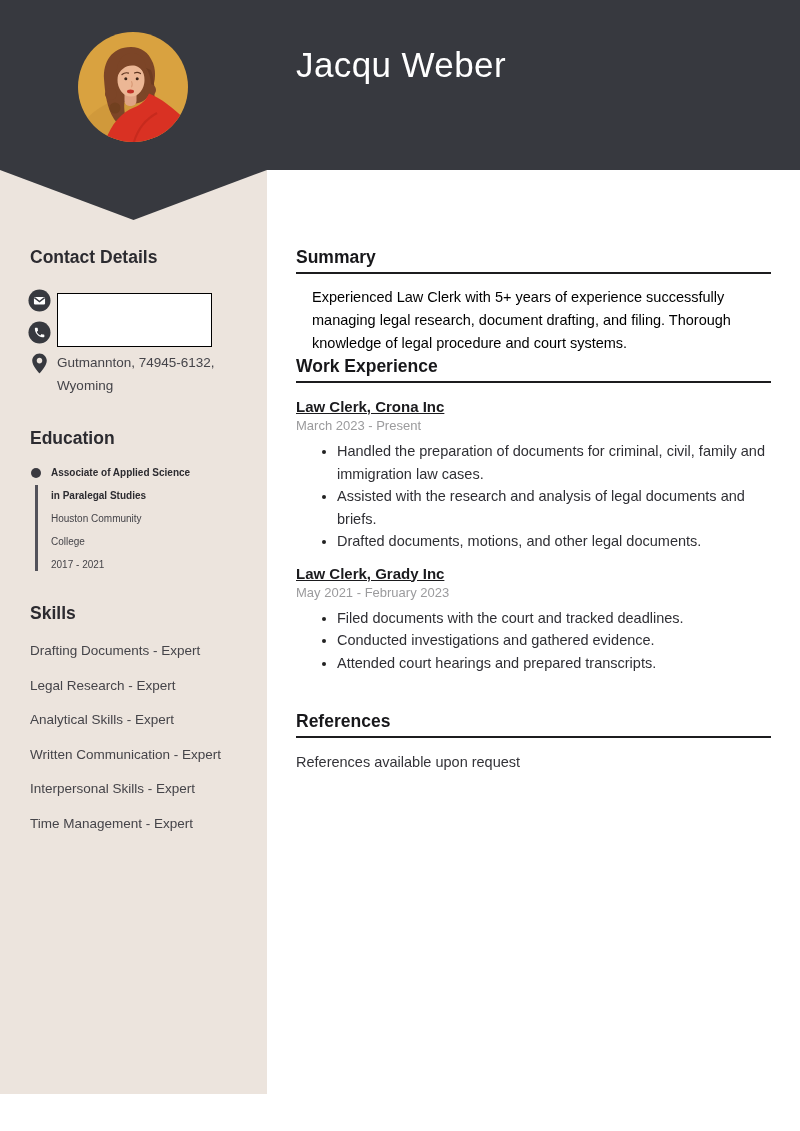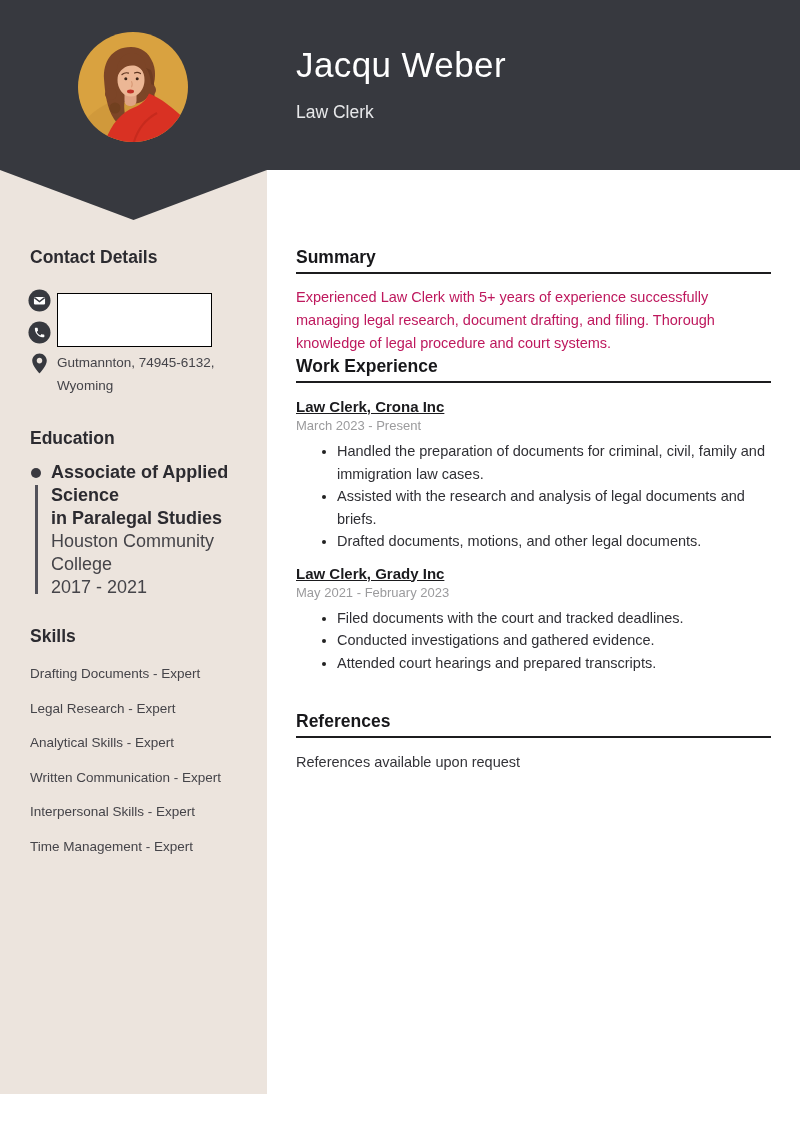--- a/index.html
+++ b/index.html
@@ -70,21 +70,21 @@
     width: 155px; height: 54px;
     background: #ffffff; border: 1.5px solid #000000;
   }
   .location-text {
     position: absolute; left: 27px; top: 67px;
     font-size: 13.5px; line-height: 23px; color: #454449; width: 165px;
   }
   .section-education { margin-top: 32px; }
   .edu-item {
     position: relative; margin-top: 12px; padding-left: 21px;
-    font-size: 18px; line-height: 23px;
+    font-size: 10px; line-height: 23px;
   }
   .edu-dot {
     position: absolute; left: 1px; top: 7px;
     width: 10px; height: 10px; border-radius: 50%;
     background: #3b3a40;
   }
   .edu-timeline {
     position: absolute; left: 5px; top: 24px; bottom: 5px;
     width: 2.5px; background: #53525a;
   }
@@ -98,21 +98,21 @@
   }
 
   
   .main-content { position: absolute; left: 296px; top: 246px; width: 475px; }
   .main-heading {
     font-size: 17.5px; font-weight: 700; color: #17171a;
     line-height: 22px; padding-bottom: 4px;
     border-bottom: 2px solid #1c1c1e;
   }
   .summary-text {
-    margin-top: 12px; font-size: 14.5px; line-height: 23px; color: #be185d;
+    margin-top: 12px; font-size: 14.5px; line-height: 23px; color: #000000; margin-left: 16px;
   }
   .section-work { }
   .job { margin-top: 14px; }
   .job + .job { margin-top: 11px; }
   .job-title { font-size: 15px; font-weight: 700; color: #1b1b1e; line-height: 19px; text-decoration: underline; }
   .job-dates { margin-top: 2px; font-size: 13px; color: #9b9b9d; line-height: 16px; }
   .job-bullets { margin-top: 6px; padding-left: 41px; list-style: disc; }
   .job-bullets li {
     font-size: 14.5px; line-height: 22.5px; color: #2f2f34;
   }
@@ -161,21 +161,20 @@
 
       <ellipse cx="52.5" cy="59.5" rx="3.5" ry="1.9" fill="#c03227"></ellipse>
 
       <path d="M27 110 C33 92 44 80 56 75.5 C62.5 73 68.5 68 71 61.5 C83 66 95 76 110 90 L110 110 Z" fill="#d93123"></path>
       <path d="M56 110 C60 96 68 87 79 81" stroke="#b8241a" stroke-width="2" fill="none" opacity="0.55"></path>
     </svg>
   </div>
 
   <div class="header-text">
     <div class="person-name">Jacqu Weber</div>
-    <div class="person-title">Law Clerk</div>
   </div>
 
   <div class="sidebar-content">
 
     <div class="section-contact">
       <div class="side-heading">Contact Details</div>
       <div class="contact-body">
         <span class="contact-icon icon-email-pos">
           <svg viewBox="0 0 24 24">
             <circle cx="12" cy="12" r="11.5" fill="#37393f"></circle>

